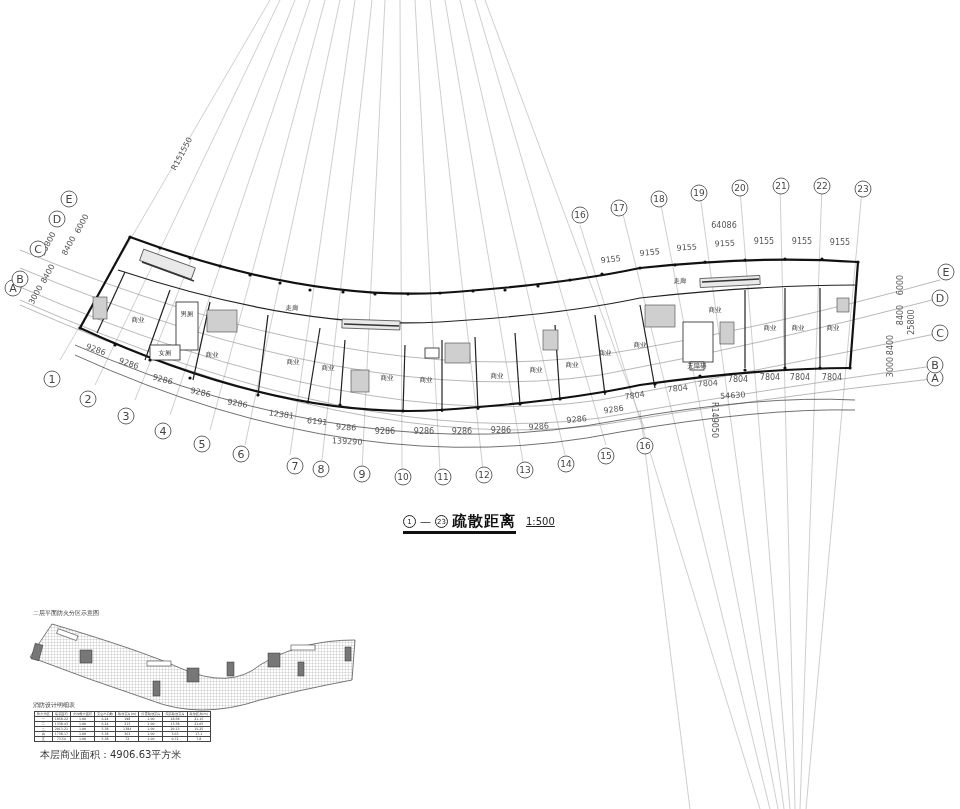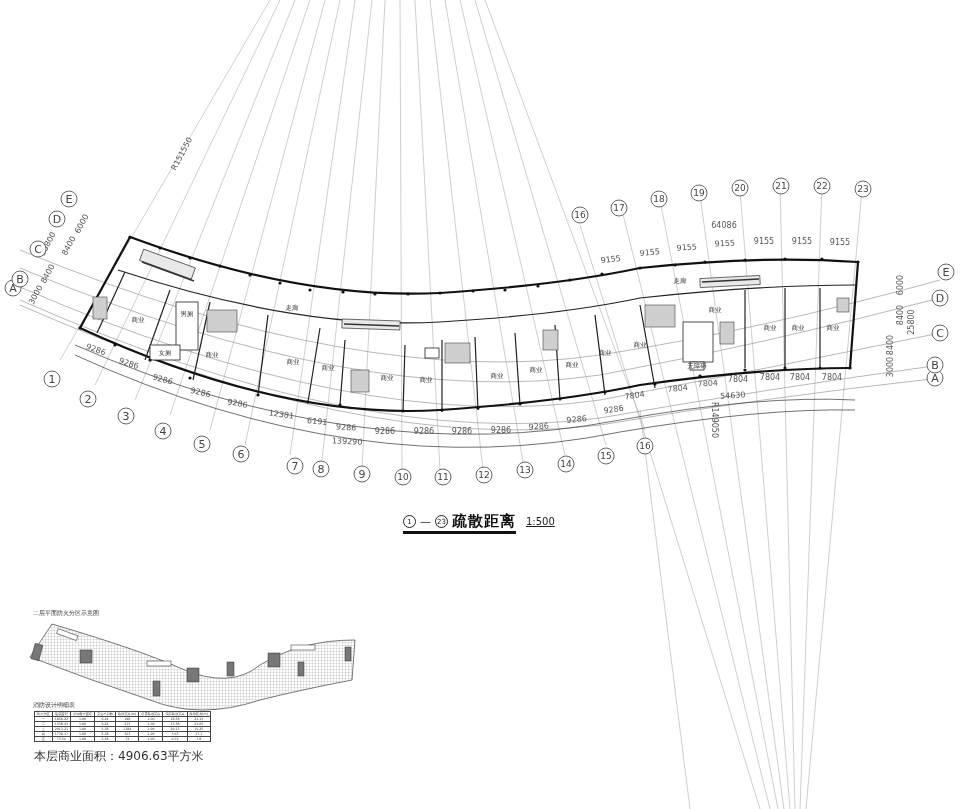--- a/index.html
+++ b/index.html
@@ -20,21 +20,21 @@
   .title-wrap { position: absolute; left: 403px; top: 512px; display: flex; align-items: center; gap: 4px; }
   .title-bubble { width: 11px; height: 11px; border: 1px solid #222; border-radius: 50%; font-size: 7px; display: flex; align-items: center; justify-content: center; color: #222; }
   .title-dash { font-size: 11px; color: #222; }
   .title-main { font-size: 15px; color: #111; font-weight: bold; letter-spacing: 1px; }
   .title-underline { position: absolute; left: 403px; top: 531px; width: 113px; height: 3px; background: #111; }
   .title-scale { font-size: 10px; color: #222; margin-left: 6px; text-decoration: underline; }
   .mini-title { position: absolute; left: 33px; top: 609px; font-size: 6px; color: #333; }
   .fire-title { position: absolute; left: 33px; top: 701px; font-size: 6px; color: #333; }
   .fire-table { position: absolute; left: 34px; top: 711px; border-collapse: collapse; font-size: 3.2px; color: #333; }
   .fire-table td, .fire-table th { border: 0.5px solid #444; padding: 0 2px; height: 4px; text-align: center; font-weight: normal; white-space: nowrap; }
-  .area-note { position: absolute; left: 34px; top: 748px; font-size: 12px; color: #333; }
+  .area-note { position: absolute; left: 40px; top: 748px; font-size: 10px; color: #333; }
 </style>
 </head>
 <body>
 
 <svg width="960" height="809" viewBox="0 0 960 809">
   <defs>
     <pattern id="hatch" width="3" height="3" patternUnits="userSpaceOnUse">
       <path d="M0 0 L3 0 M0 0 L0 3" stroke="#9a9a9a" stroke-width="0.5"></path>
     </pattern>
     <pattern id="diag" width="3" height="3" patternUnits="userSpaceOnUse" patternTransform="rotate(45)">

